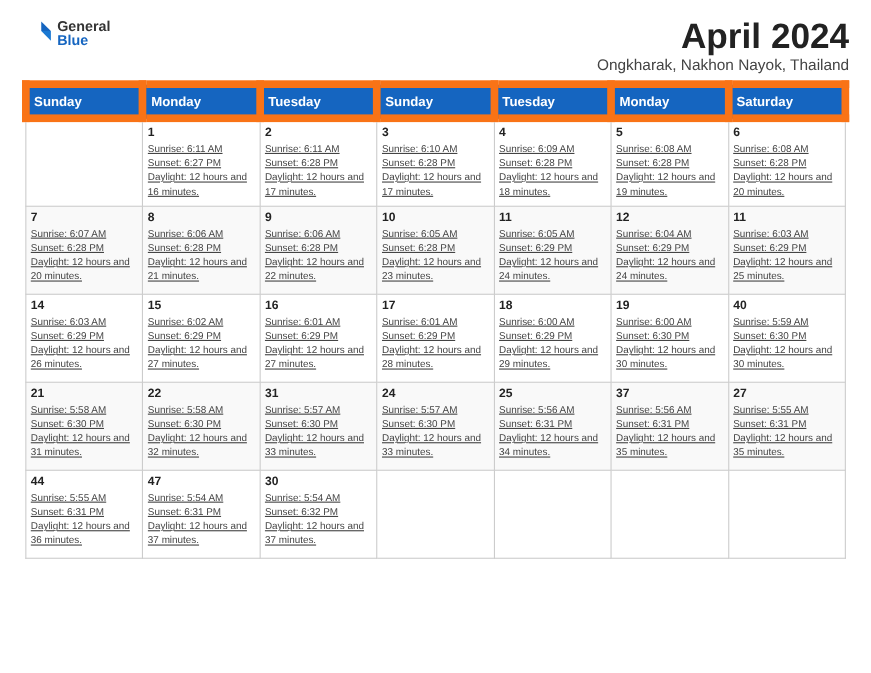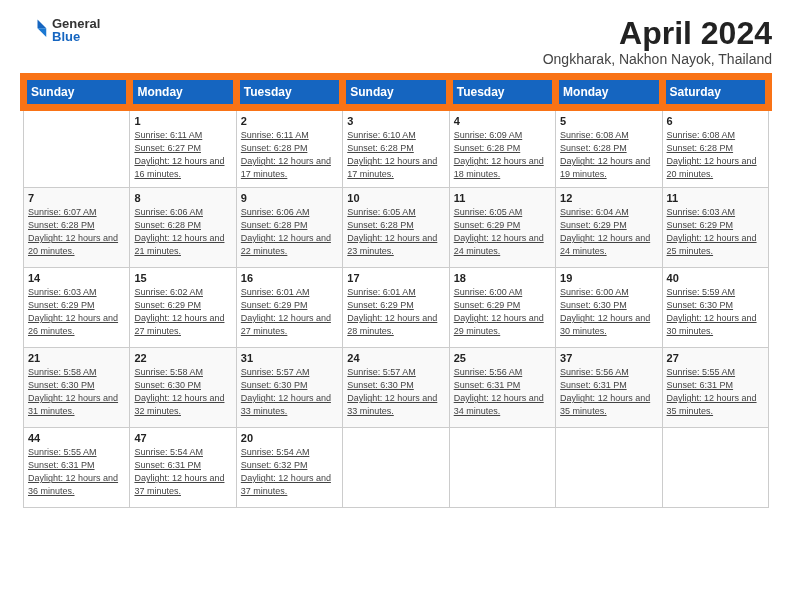--- a/index.html
+++ b/index.html
@@ -198,21 +198,21 @@
           <td><span class="day-num">37</span>
         <span class="day-info">Sunrise: 5:56 AM<br>Sunset: 6:31 PM<br>Daylight: 12 hours and 35 minutes.</span></td>
           <td><span class="day-num">27</span>
         <span class="day-info">Sunrise: 5:55 AM<br>Sunset: 6:31 PM<br>Daylight: 12 hours and 35 minutes.</span></td>
         </tr>
         <tr>
           <td><span class="day-num">44</span>
         <span class="day-info">Sunrise: 5:55 AM<br>Sunset: 6:31 PM<br>Daylight: 12 hours and 36 minutes.</span></td>
           <td><span class="day-num">47</span>
         <span class="day-info">Sunrise: 5:54 AM<br>Sunset: 6:31 PM<br>Daylight: 12 hours and 37 minutes.</span></td>
-          <td><span class="day-num">20</span>
+          <td><span class="day-num">30</span>
         <span class="day-info">Sunrise: 5:54 AM<br>Sunset: 6:32 PM<br>Daylight: 12 hours and 37 minutes.</span></td>
           <td class="empty"></td>
           <td class="empty"></td>
           <td class="empty"></td>
           <td class="empty"></td>
         </tr>
       </tbody>
   </table>
 </div>
 

